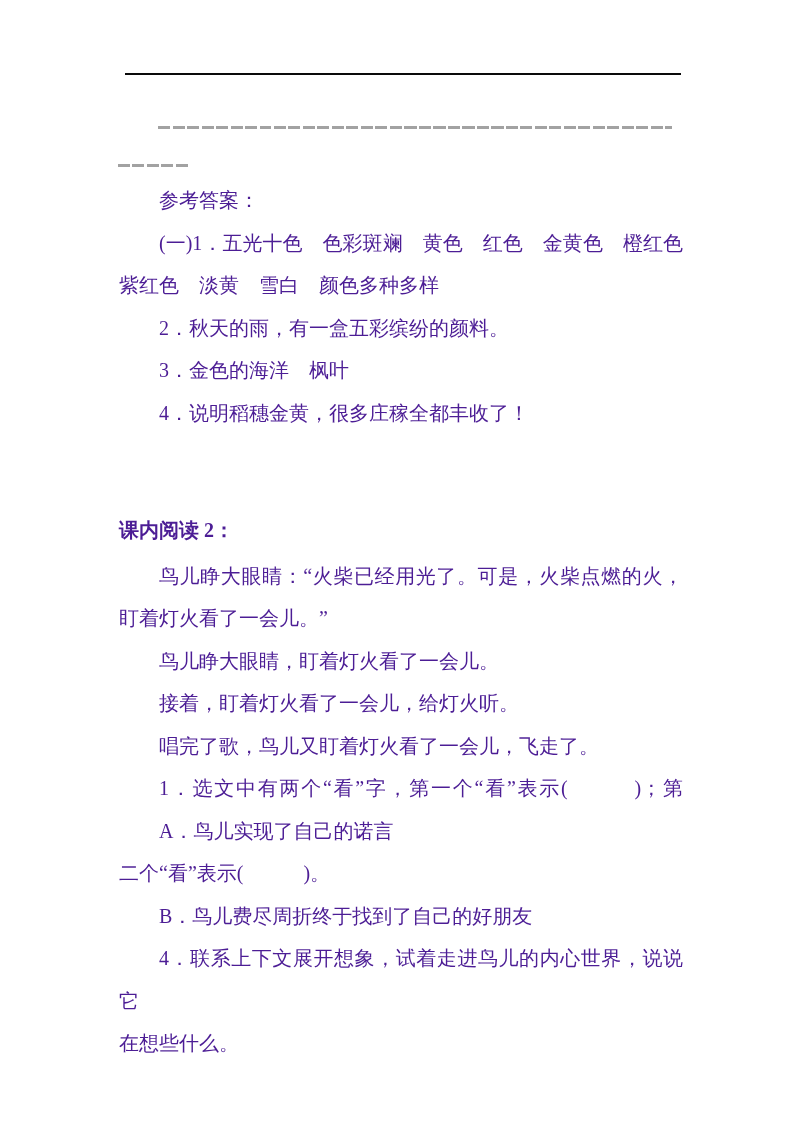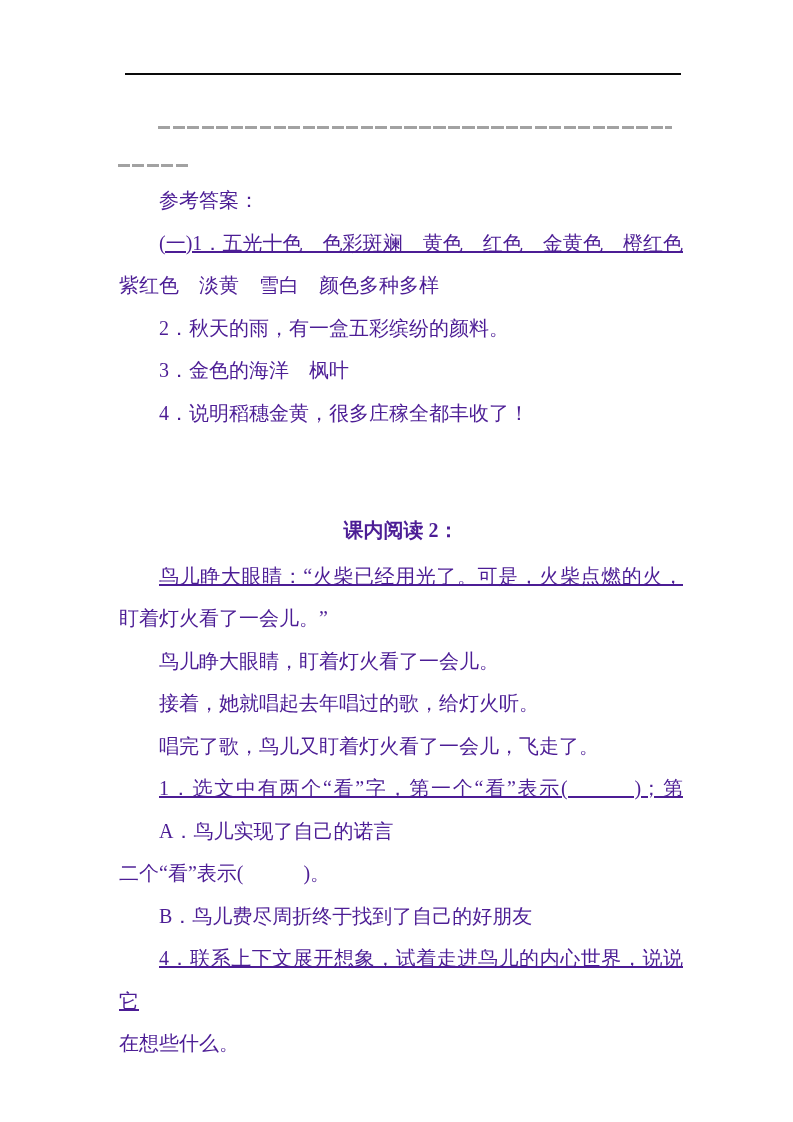--- a/index.html
+++ b/index.html
@@ -56,25 +56,24 @@
     min-height: 42.5px;
     white-space: normal;
   }
   .in {
     text-indent: 2em;
   }
   
   .fill {
     text-align: justify;
     text-align-last: justify;
-    text-decoration: underline;
   }
   .heading {
     font-weight: bold;
-    text-align: center;
+    text-align: left;
     margin-top: 75px;
     margin-bottom: 3px;
   }
 </style>
 </head>
 <body>
 
 <div class="page">
 
   <div class="rule-top"></div>
@@ -89,21 +88,21 @@
     <div class="line">紫红色　淡黄　雪白　颜色多种多样</div>
     <div class="line in">2．秋天的雨，有一盒五彩缤纷的颜料。</div>
     <div class="line in">3．金色的海洋　枫叶</div>
     <div class="line in">4．说明稻穗金黄，很多庄稼全都丰收了！</div>
 
     <div class="line heading">课内阅读 2：</div>
 
     <div class="line in fill">鸟儿睁大眼睛：“火柴已经用光了。可是，火柴点燃的火，</div>
     <div class="line">盯着灯火看了一会儿。”</div>
     <div class="line in">鸟儿睁大眼睛，盯着灯火看了一会儿。</div>
-    <div class="line in">接着，她就唱起去年唱过的歌，给灯火听。</div>
+    <div class="line in">接着，盯着灯火看了一会儿，给灯火听。</div>
     <div class="line in">唱完了歌，鸟儿又盯着灯火看了一会儿，飞走了。</div>
 
     <div class="line in fill">1．选文中有两个“看”字，第一个“看”表示(　　　)；第</div>
     <div class="line in">A．鸟儿实现了自己的诺言</div>
     <div class="line">二个“看”表示(　　　)。</div>
     <div class="line in">B．鸟儿费尽周折终于找到了自己的好朋友</div>
     <div class="line in fill">4．联系上下文展开想象，试着走进鸟儿的内心世界，说说它</div>
     <div class="line">在想些什么。</div>
 
   </div>

